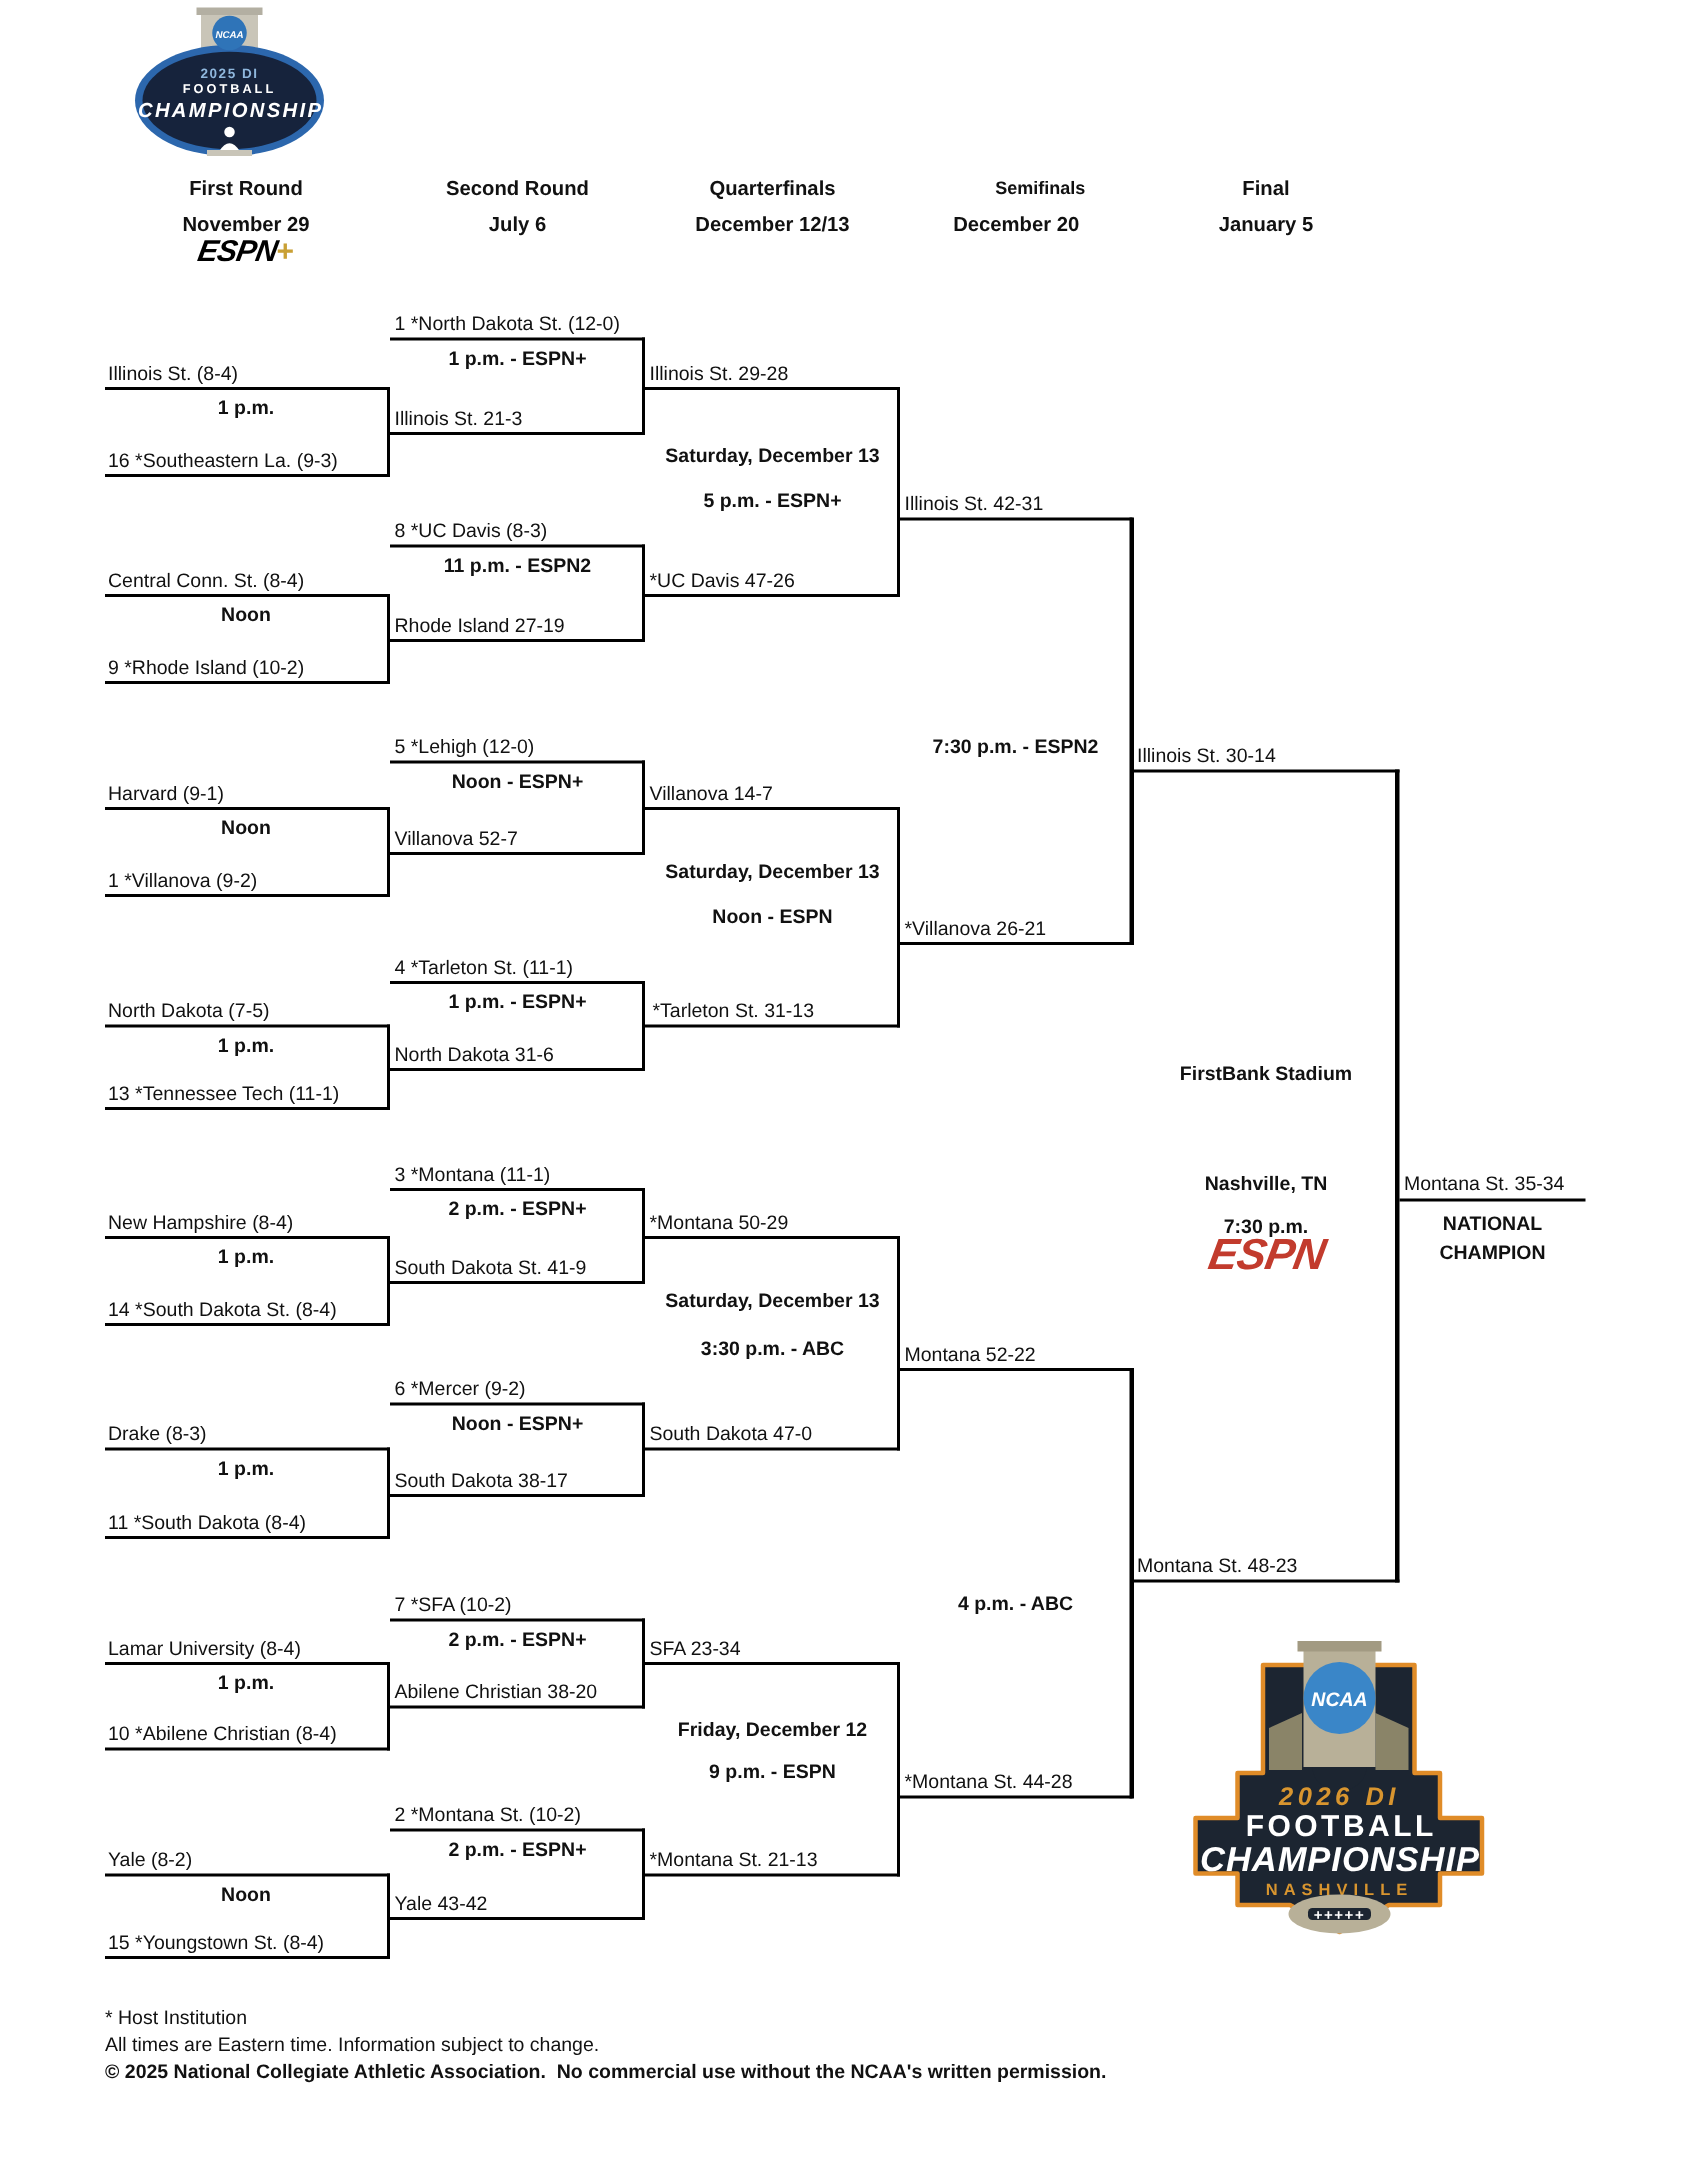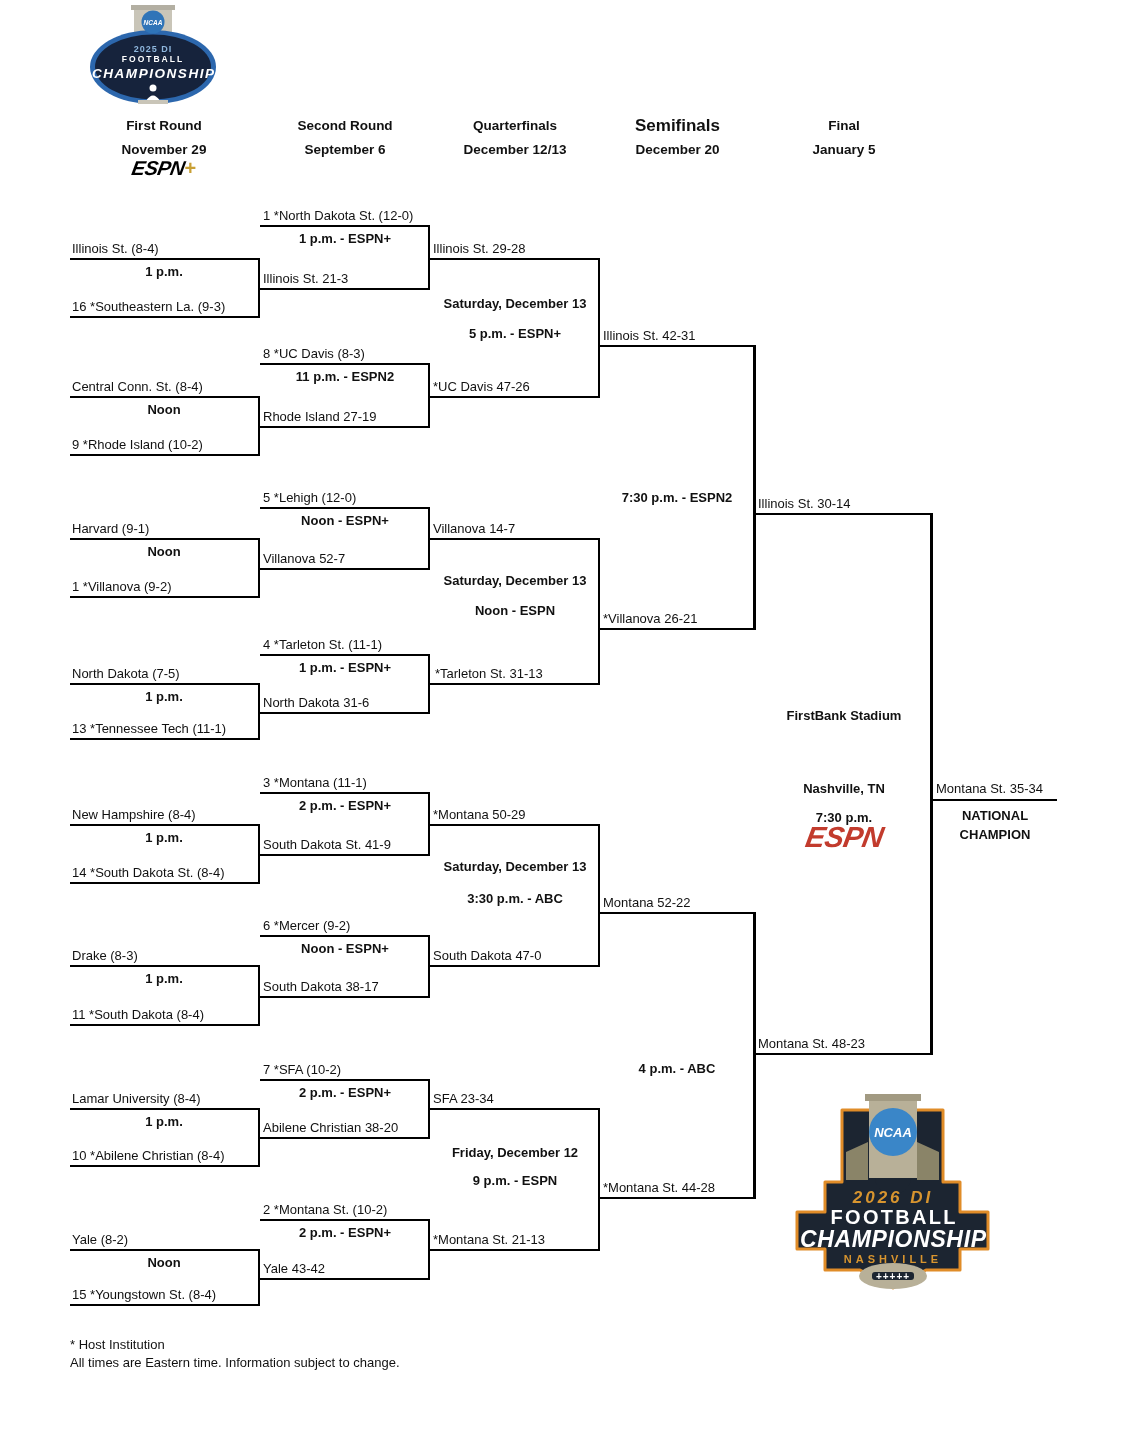--- a/index.html
+++ b/index.html
@@ -32,25 +32,25 @@
     <text x="65" y="74" font-size="13.5" font-weight="bold" font-style="italic" fill="#ffffff" text-anchor="middle" textLength="122">CHAMPIONSHIP</text>
     <circle cx="65" cy="84" r="3.5" fill="#ffffff"></circle>
     <path d="M58,97 q7,-11 14,0 Z" fill="#ffffff"></path>
     <rect x="50" y="96" width="30" height="4" fill="#c9c5b8"></rect>
   </svg>
 
 
   <div class="lbl bold ctr" style="left:70px;top:118px;width:188px;font-size:13.5px">First Round</div>
   <div class="lbl bold ctr" style="left:260px;top:118px;width:170px;font-size:13.5px">Second Round</div>
   <div class="lbl bold ctr" style="left:430px;top:118px;width:170px;font-size:13.5px">Quarterfinals</div>
-  <div class="lbl bold ctr" style="left:600px;top:118px;width:155px;font-size:17px">Semifinals</div>
+  <div class="lbl bold ctr" style="left:616px;top:118px;width:155px;font-size:12px">Semifinals</div>
   <div class="lbl bold ctr" style="left:755px;top:118px;width:178px;font-size:13.5px">Final</div>
 
   <div class="lbl bold ctr" style="left:70px;top:142px;width:188px;font-size:13.5px">November 29</div>
-  <div class="lbl bold ctr" style="left:260px;top:142px;width:170px;font-size:13.5px">September 6</div>
+  <div class="lbl bold ctr" style="left:260px;top:142px;width:170px;font-size:13.5px">July 6</div>
   <div class="lbl bold ctr" style="left:430px;top:142px;width:170px;font-size:13.5px">December 12/13</div>
   <div class="lbl bold ctr" style="left:600px;top:142px;width:155px;font-size:13.5px">December 20</div>
   <div class="lbl bold ctr" style="left:755px;top:142px;width:178px;font-size:13.5px">January 5</div>
 
   <div class="lbl ctr" style="left:70px;top:161px;width:188px"><span class="espn" style="font-size:20px;color:#000">ESPN</span><span style="font-weight:900;font-size:20px;color:#c9a035">+</span></div>
 
   <i class="hl" style="left:70px;top:258px;width:190px"></i>
   <i class="hl" style="left:70px;top:316px;width:190px"></i>
   <i class="vl" style="left:258px;top:258px;height:60px"></i>
   <i class="hl" style="left:70px;top:396px;width:190px"></i>
@@ -222,14 +222,15 @@
     <text x="103" y="134" font-size="20" font-weight="bold" fill="#ffffff" text-anchor="middle" textLength="125">FOOTBALL</text>
     <text x="103" y="157" font-size="23" font-weight="bold" font-style="italic" fill="#ffffff" text-anchor="middle" textLength="186">CHAMPIONSHIP</text>
     <text x="103" y="173" font-size="11" font-weight="bold" fill="#d8952f" text-anchor="middle" letter-spacing="4">NASHVILLE</text>
     <ellipse cx="103" cy="186" rx="34" ry="13" fill="#b8b098"></ellipse>
     <rect x="82" y="182" width="42" height="8" rx="3" fill="#1c2531"></rect>
     <text x="103" y="190" font-size="10" font-weight="bold" fill="#ffffff" text-anchor="middle" letter-spacing="1">+++++</text>
   </svg>
 
   <div class="foot" style="top:1337px">* Host Institution</div>
   <div class="foot" style="top:1355px">All times are Eastern time. Information subject to change.</div>
+  <div class="foot bold" style="top:1373px">© 2025 National Collegiate Athletic Association.&nbsp; No commercial use without the NCAA's written permission.</div>
 
 </div>
 
 </body></html>

